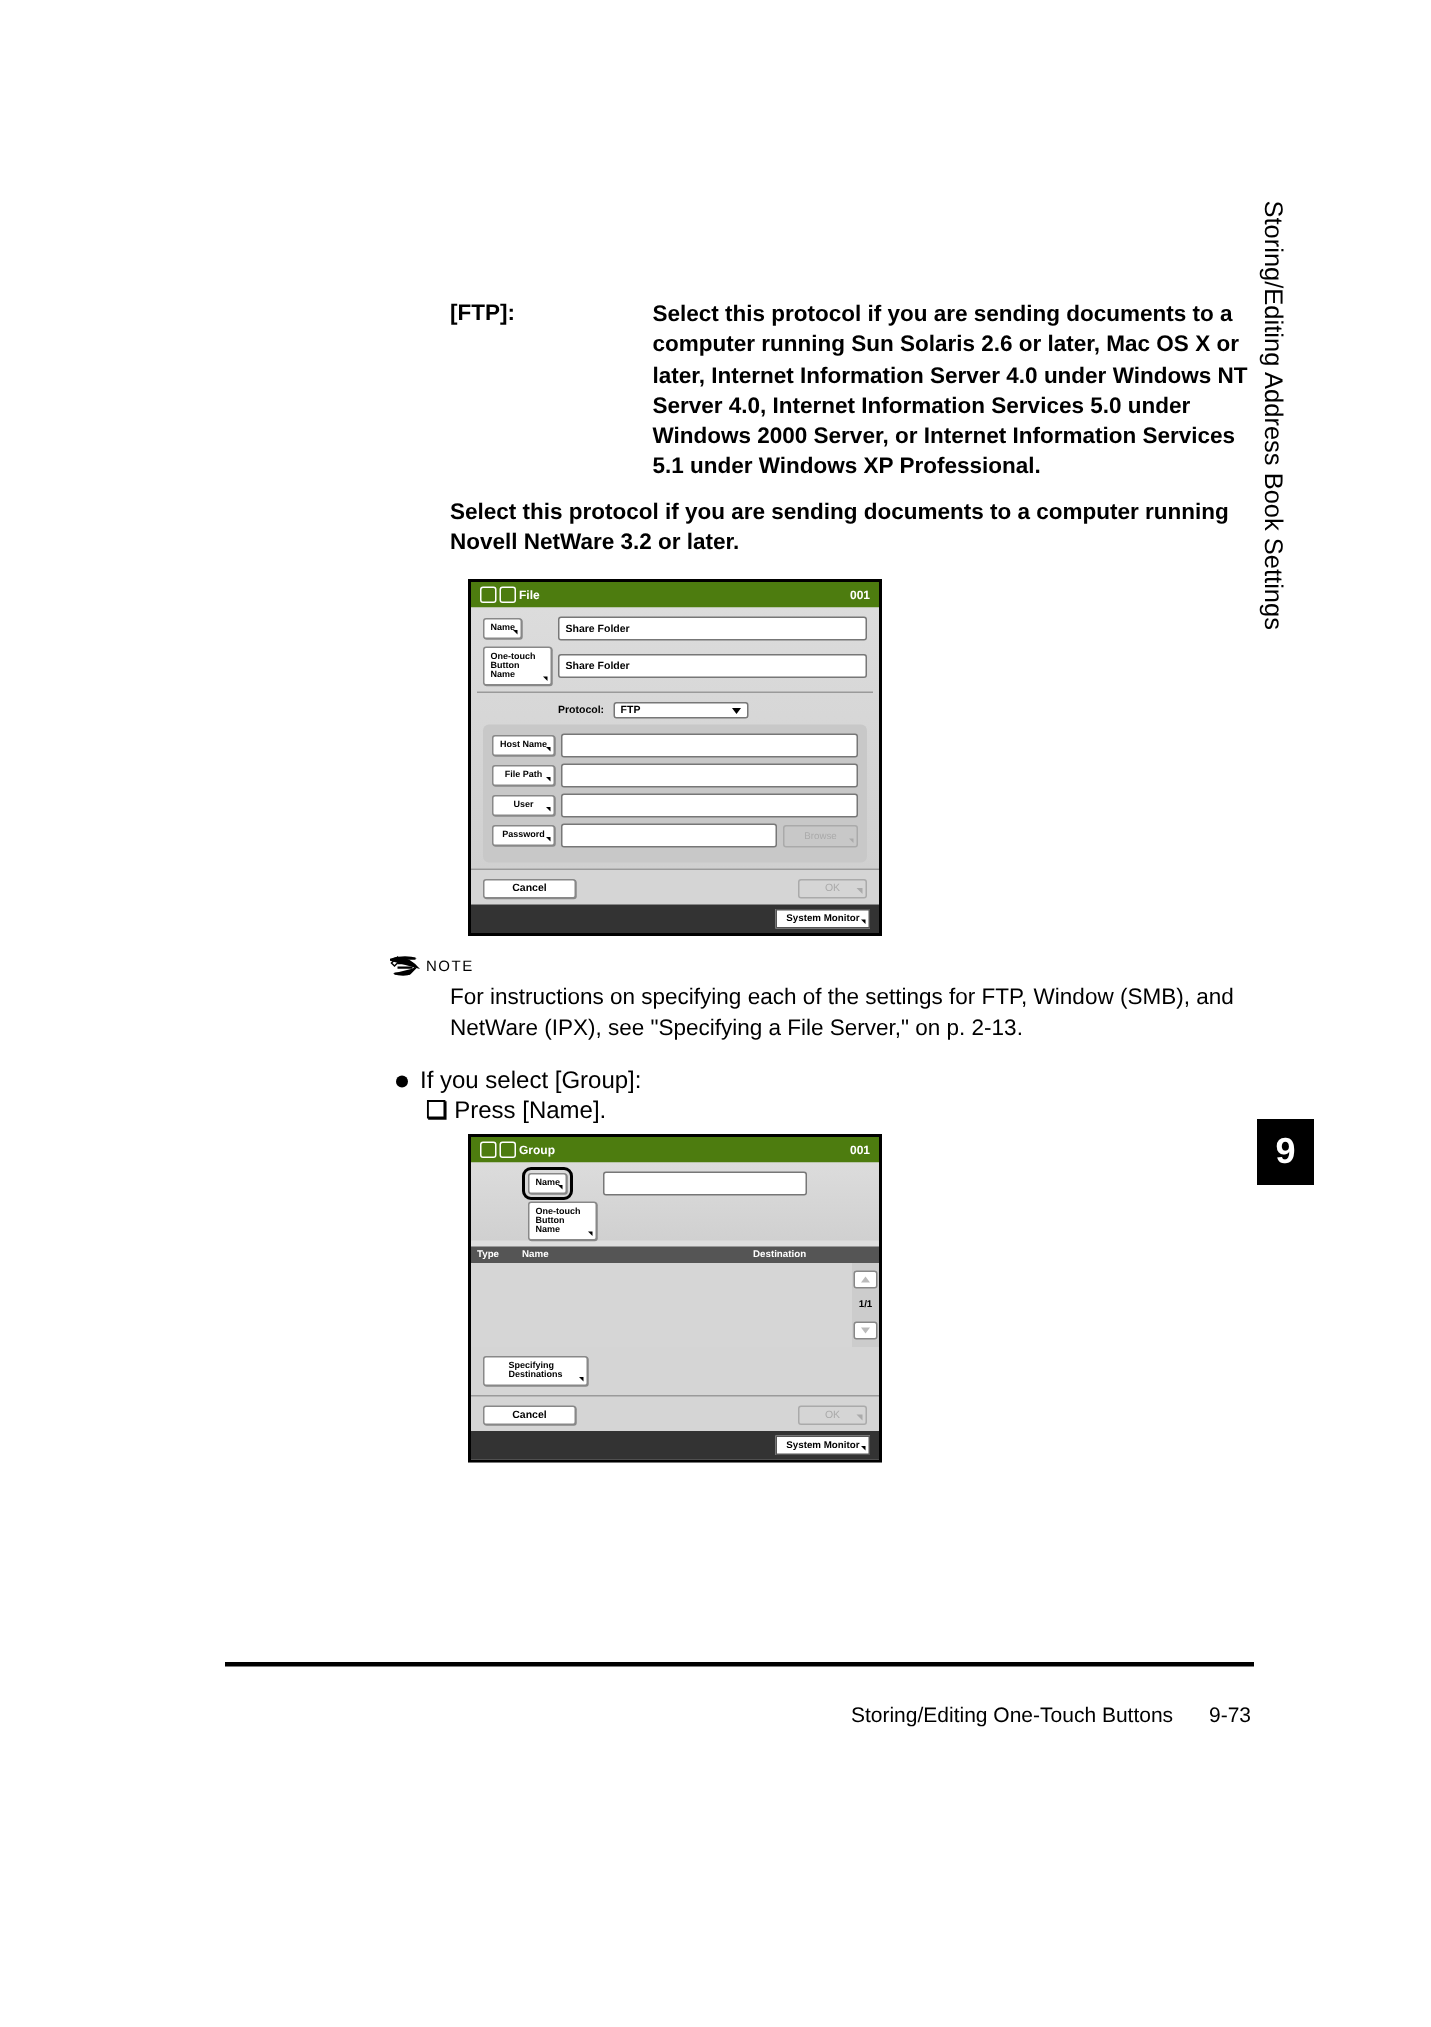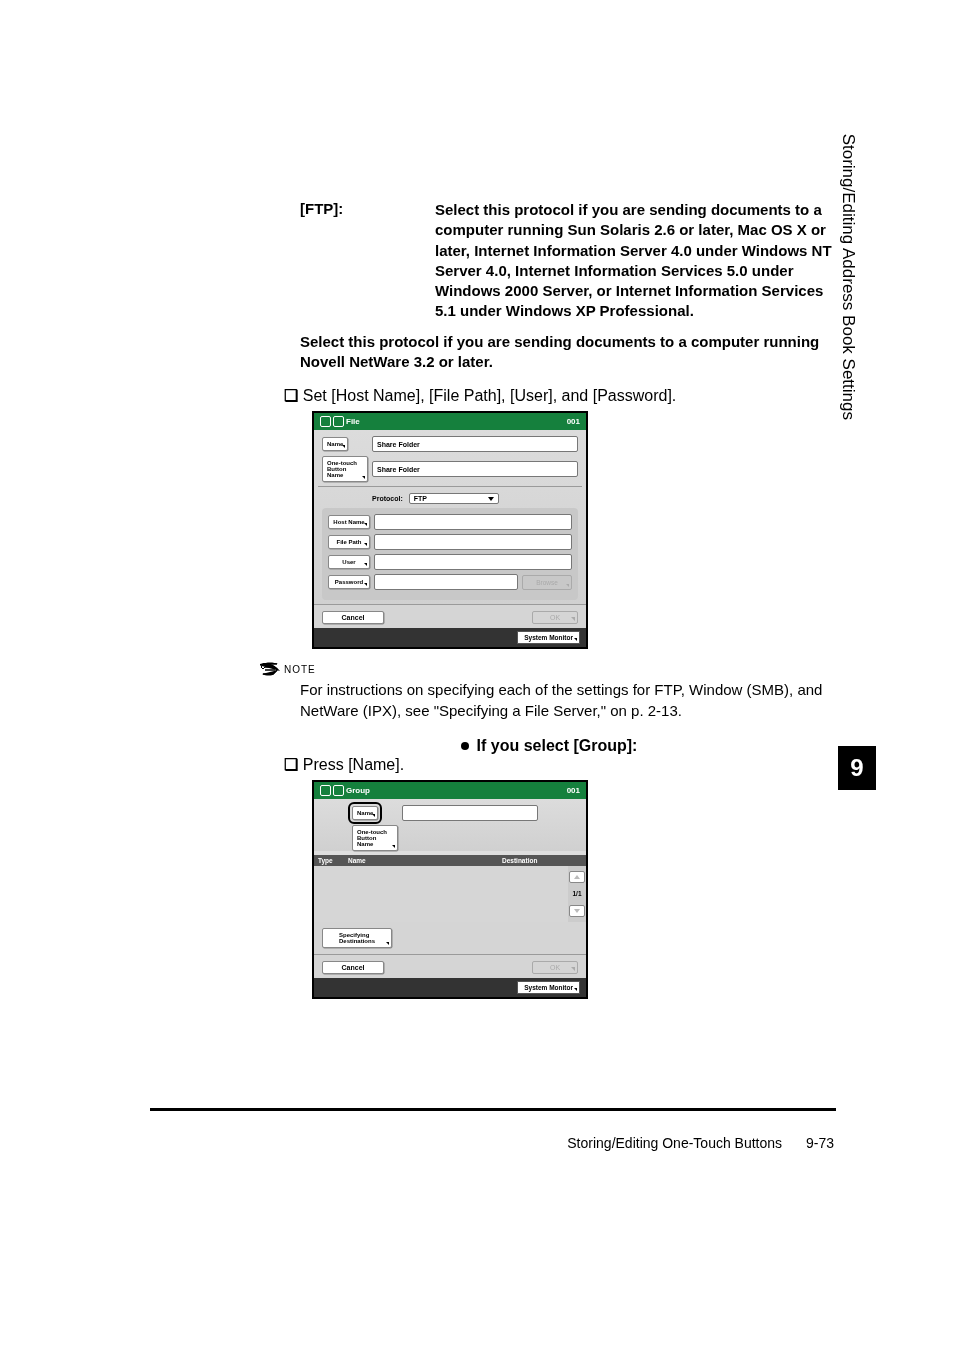--- a/index.html
+++ b/index.html
@@ -50,21 +50,21 @@
   }
   .screenshot {
     width: 272px;
     margin: 4px 0 12px 12px;
     border: 2px solid #000;
     background: #dedede;
     font-family: Arial, sans-serif;
     font-size: 7px;
   }
   .ss-titlebar {
-    background: #15803d;
+    background: #4d7c0f;
     color: #fff;
     display: flex;
     align-items: center;
     padding: 3px 6px;
     font-size: 8px;
     font-weight: bold;
     justify-content: center;
   }
   .ss-title {
     flex: 1;
@@ -304,23 +304,22 @@
   .note-text {
     font-size: 15px;
     line-height: 1.4;
     margin-top: 2px;
   }
   .bullet-head {
     display: flex;
     align-items: center;
     margin-top: 16px;
     margin-left: -36px;
-    font-weight: bold;
+    font-weight: normal;
     font-size: 16px;
-    justify-content: center;
   }
   .bullet-dot {
     width: 8px; height: 8px; background: #000; border-radius: 50%; margin-right: 8px;
   }
   .vtext {
     position: absolute;
     right: 96px;
     top: 420px;
     transform: rotate(90deg);
     transform-origin: right top;
@@ -376,24 +375,20 @@
   <div class="def-list">
     <div class="def-row">
       <div class="def-term">[FTP]:</div>
       <div class="def-desc">Select this protocol if you are sending documents to a computer running Sun Solaris 2.6 or later, Mac OS X or later, Internet Information Server 4.0 under Windows NT Server 4.0, Internet Information Services 5.0 under Windows 2000 Server, or Internet Information Services 5.1 under Windows XP Professional.</div>
     </div>
     <div class="def-row">
       <div class="def-desc">Select this protocol if you are sending documents to a computer running Novell NetWare 3.2 or later.</div>
     </div>
   </div>
 
-  <div class="subinstr">
-    <span class="box">❏</span>
-    <span>Set [Host Name], [File Path], [User], and [Password].</span>
-  </div>
 
   <div class="screenshot">
     <div class="ss-titlebar">
       <span class="ti-icon"></span>
       <span class="ti-icon"></span>
       <span class="ss-title">File</span>
       <span class="ss-count">001</span>
     </div>
     <div class="ss-body">
       <div class="ss-row">

